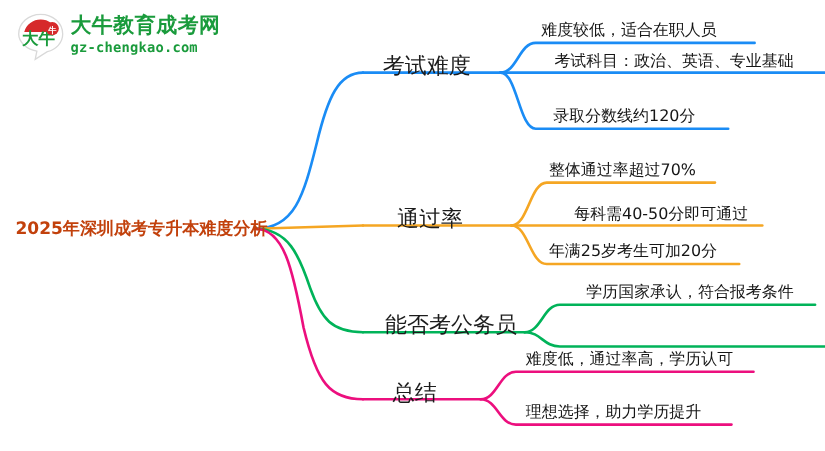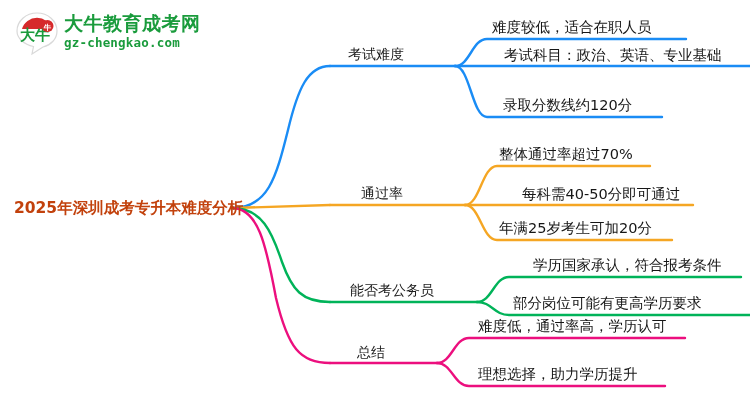--- a/index.html
+++ b/index.html
@@ -78,21 +78,21 @@
     font-family: "DejaVu Sans", "Liberation Sans", sans-serif;
   }
   #root-node {
     font-size: 15.5px;
     font-weight: bold;
     color: #c2410c;
     left: 14px;
     top: 198px;
   }
   .branch-label {
-    font-size: 14px;
+    font-size: 20px;
     color: #1c1c1c;
   }
   .leaf-label {
     font-size: 14.5px;
     color: #161616;
   }
 </style>
 </head>
 <body>
 
@@ -166,19 +166,18 @@
   <div class="node-label leaf-label" style="left:492px; top:18px;">难度较低，适合在职人员</div>
   <div class="node-label leaf-label" style="left:503px; top:96px;">录取分数线约120分</div>
 
   <div class="node-label branch-label" style="left:361px; top:185px;">通过率</div>
   <div class="node-label leaf-label" style="left:499px; top:145px;">整体通过率超过70%</div>
   <div class="node-label leaf-label" style="left:522px; top:185px;">每科需40-50分即可通过</div>
   <div class="node-label leaf-label" style="left:499px; top:219px;">年满25岁考生可加20分</div>
 
   <div class="node-label branch-label" style="left:350px; top:282px;">能否考公务员</div>
   <div class="node-label leaf-label" style="left:533px; top:256px;">学历国家承认，符合报考条件</div>
-  <div class="node-label leaf-label" style="left:513px; top:294px;">部分岗位可能有更高学历要求</div>
 
   <div class="node-label branch-label" style="left:357px; top:344px;">总结</div>
   <div class="node-label leaf-label" style="left:478px; top:317px;">难度低，通过率高，学历认可</div>
   <div class="node-label leaf-label" style="left:478px; top:365px;">理想选择，助力学历提升</div>
 
 </div>
 
 </body></html>

